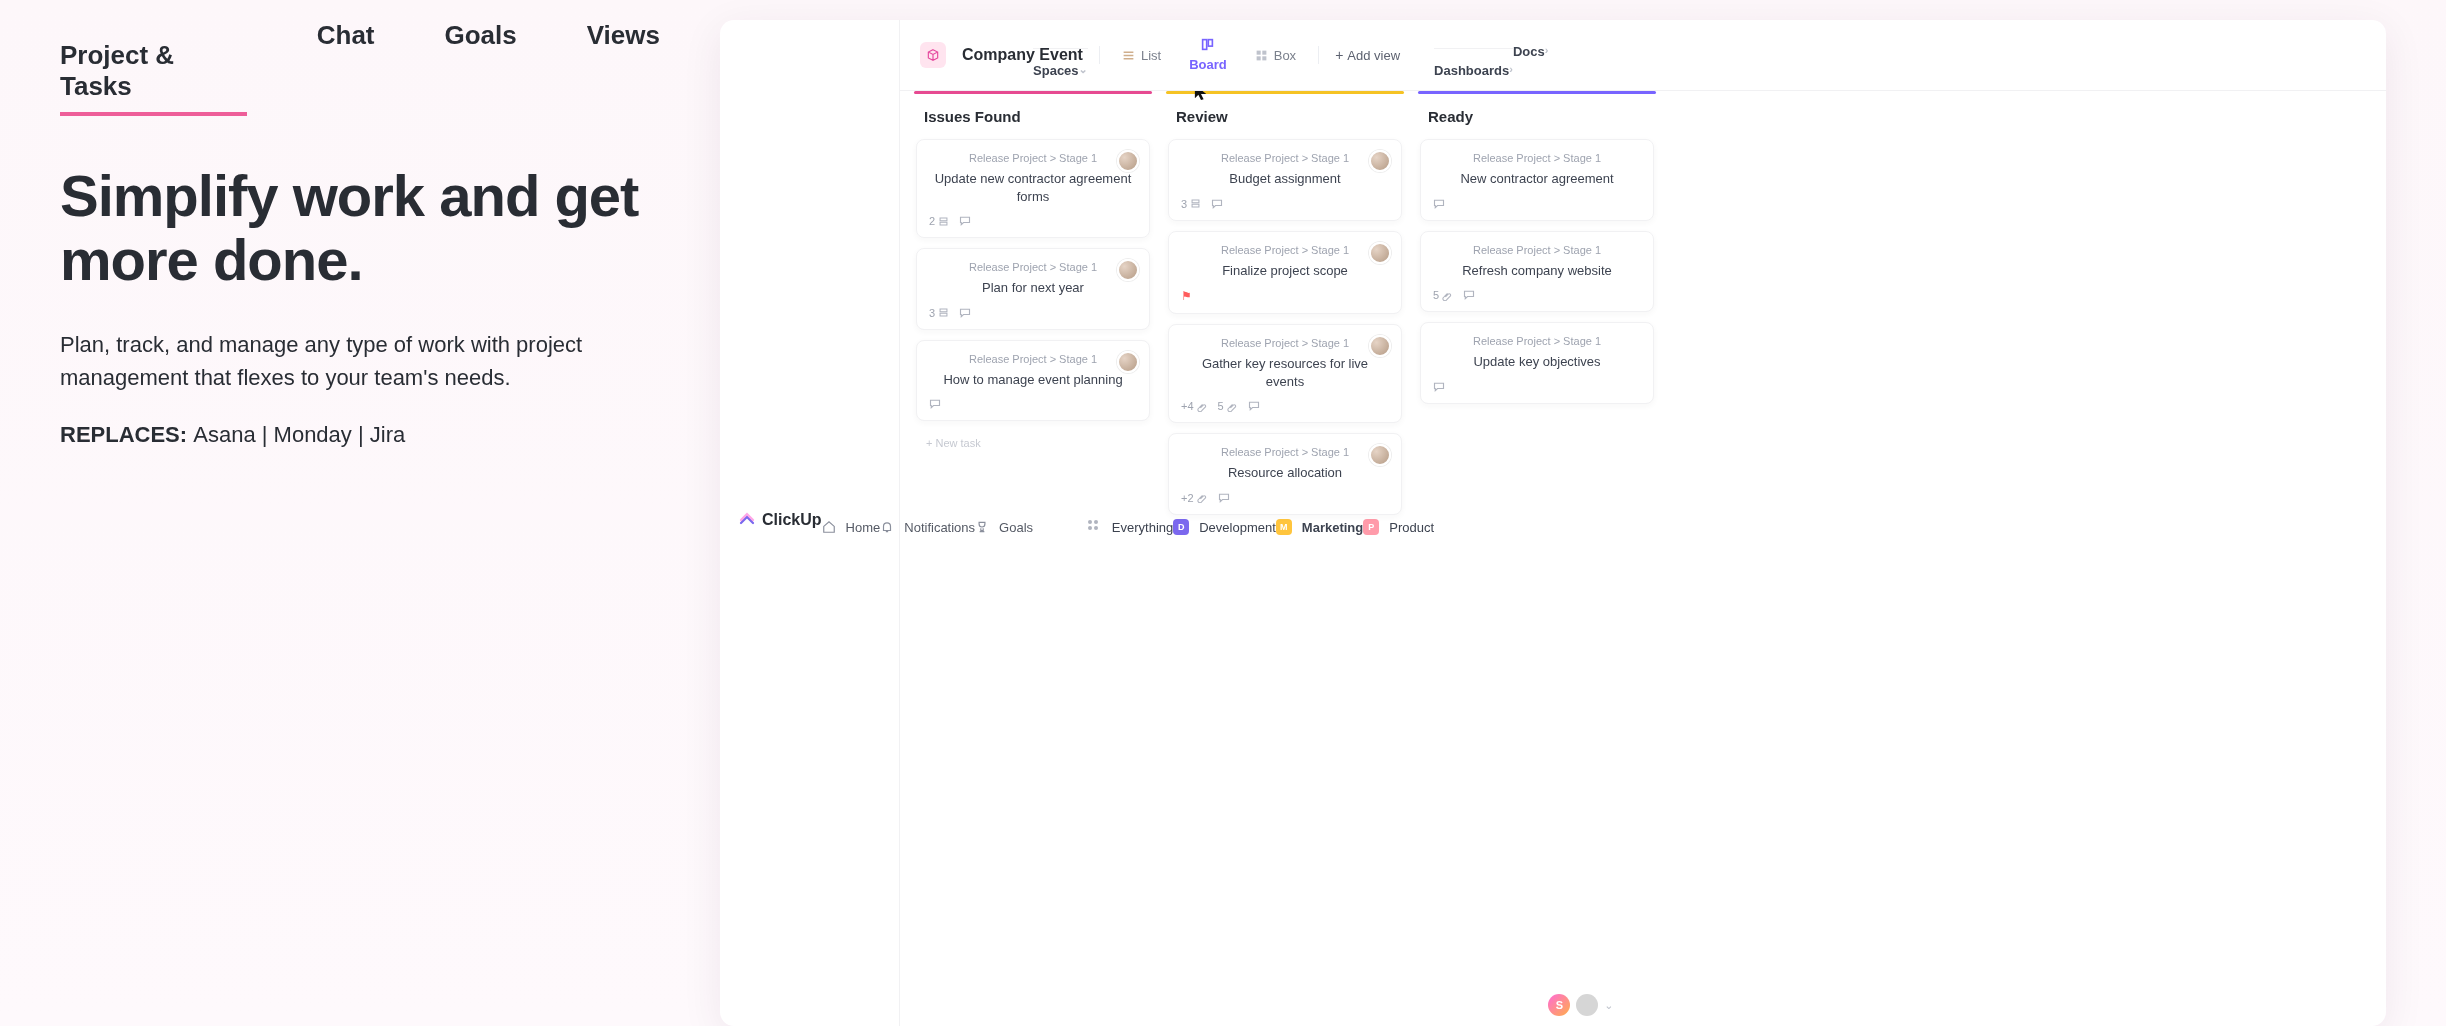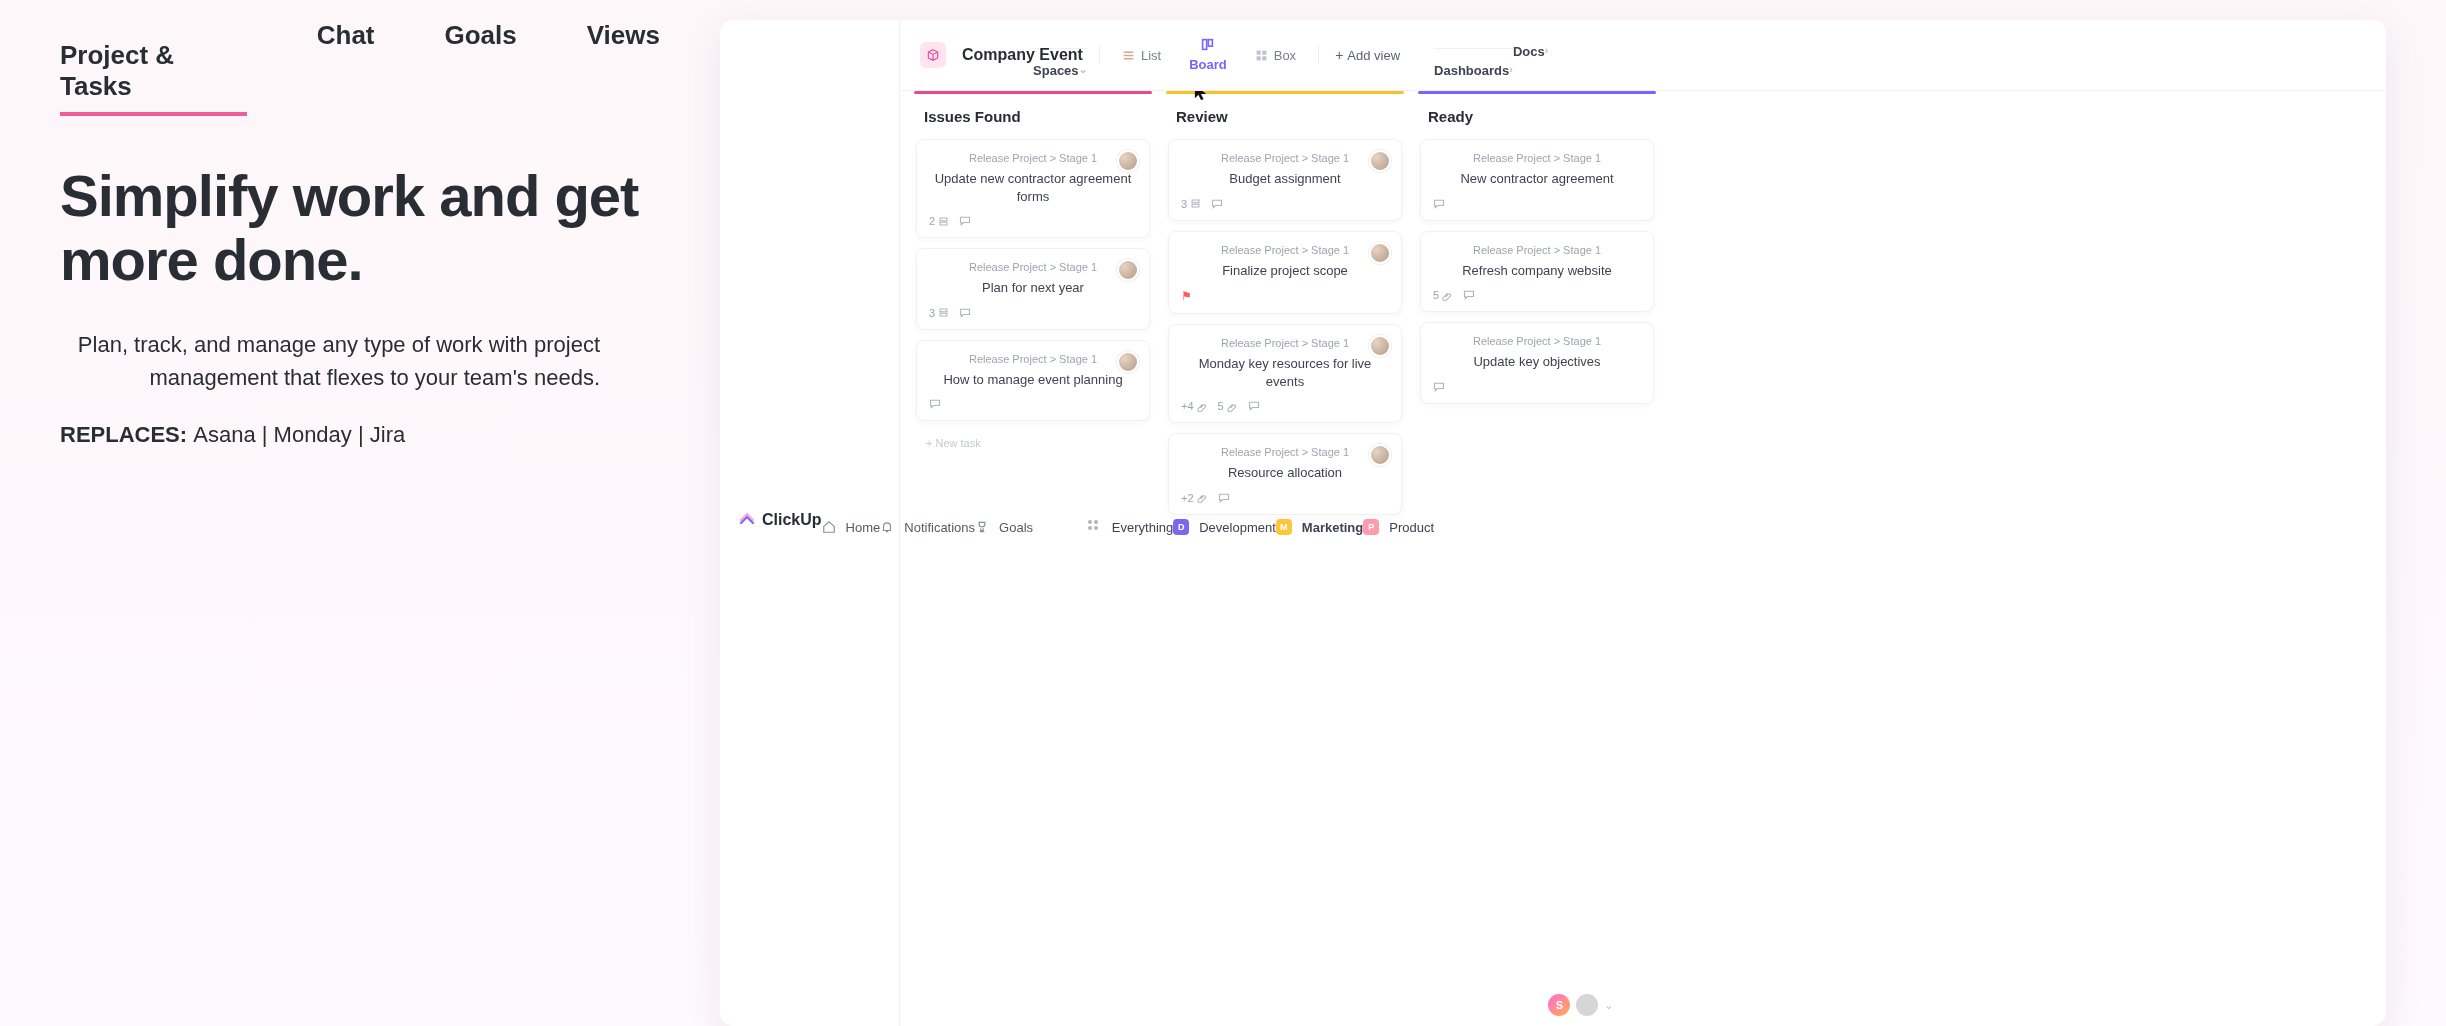--- a/index.html
+++ b/index.html
@@ -49,21 +49,20 @@
     margin-bottom: 36px;
     letter-spacing: -1px;
   }
 
   .hero-sub {
     font-size: 22px;
     line-height: 1.5;
     color: #292d34;
     margin-bottom: 28px;
     max-width: 540px;
-    text-align: right;
   }
 
   .replaces-line {
     font-size: 22px;
     font-weight: 400;
     color: #292d34;
     margin-bottom: 48px;
   }
   .replaces-line b { font-weight: 800; }
 
@@ -518,21 +517,21 @@
             <div class="card">
               <div class="breadcrumb">Release Project &gt; Stage 1</div>
               <div class="card-title">Finalize project scope</div>
               <div class="meta">
                 <span class="flag-icon">⚑</span>
               </div>
               <span class="avatar"></span>
             </div>
             <div class="card">
               <div class="breadcrumb">Release Project &gt; Stage 1</div>
-              <div class="card-title">Monday key resources for live events</div>
+              <div class="card-title">Gather key resources for live events</div>
               <div class="meta">
                 <span class="attach-icon">
                   <span>+4</span> 
                   <svg viewBox="0 0 16 16" width="11" height="11">
                     <path d="M5 10l4-4a2 2 0 113 3l-5 5a3 3 0 11-4-4l5-5" fill="none" stroke="#b0b4bf" stroke-width="1.5"></path>
                   </svg>
                 </span>
                 <span class="attach-icon">
                   <span>5</span> 
                   <svg viewBox="0 0 16 16" width="11" height="11">

